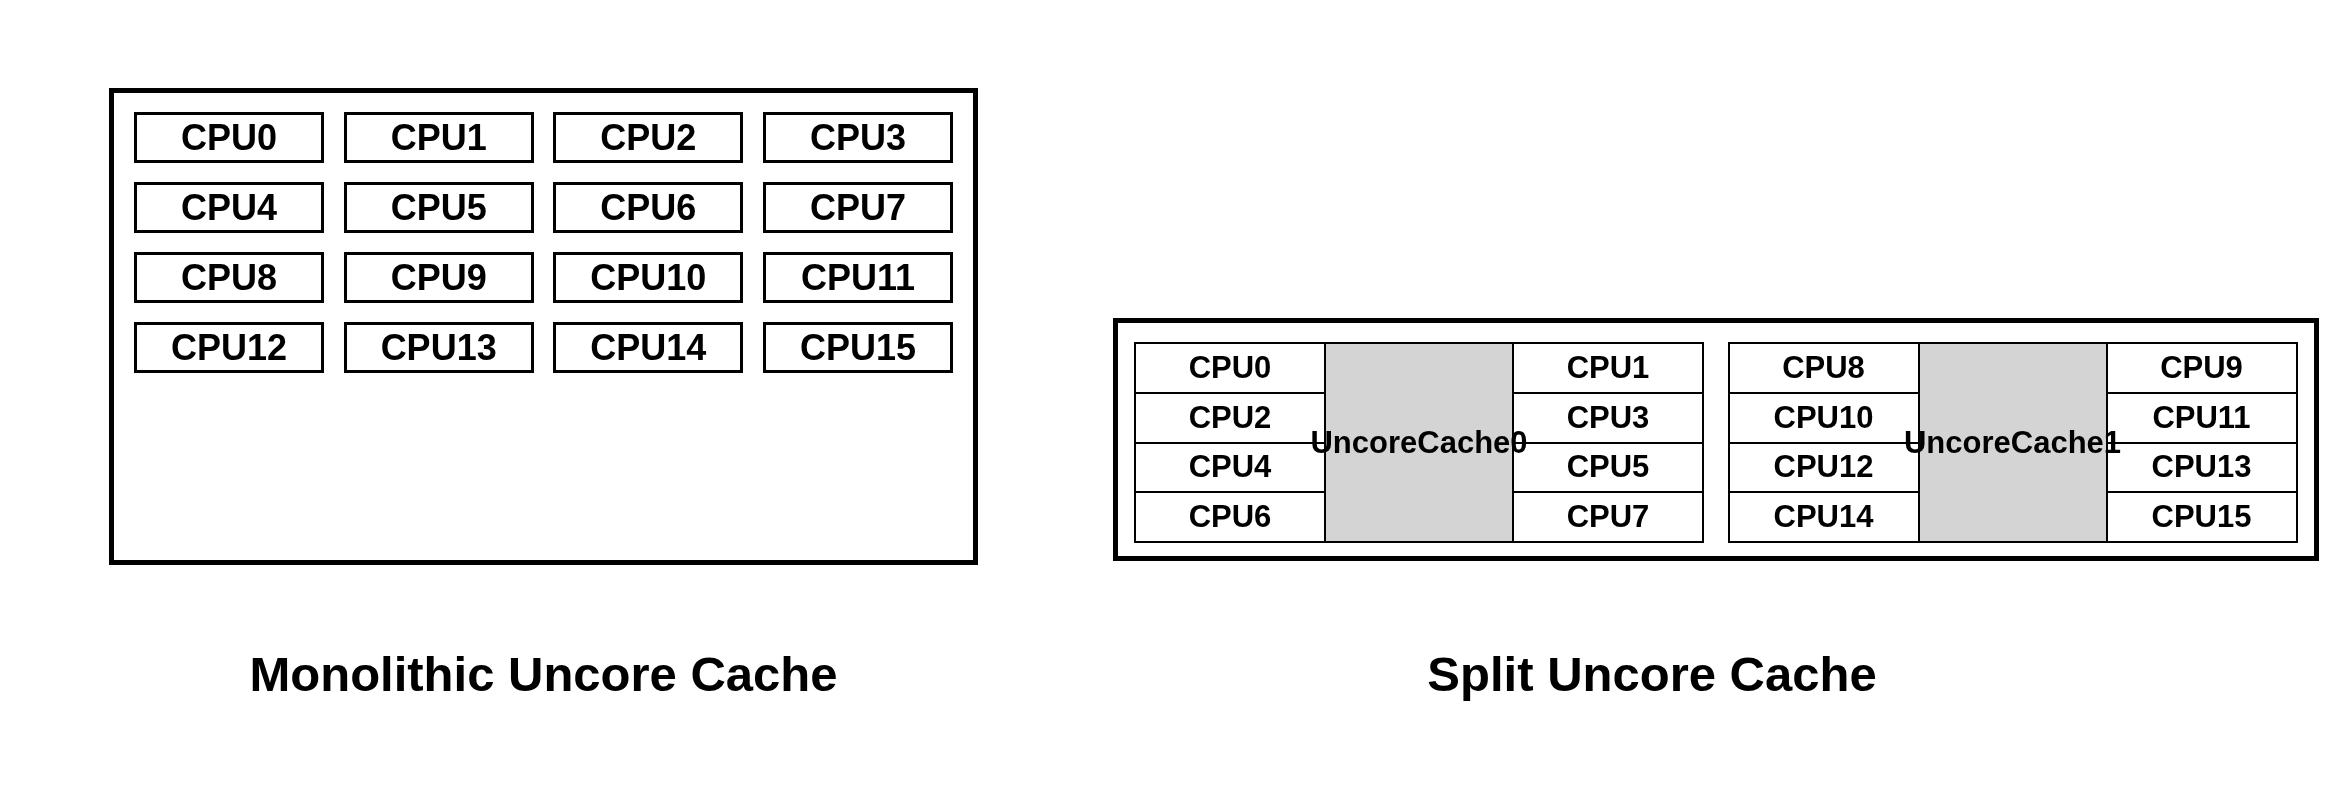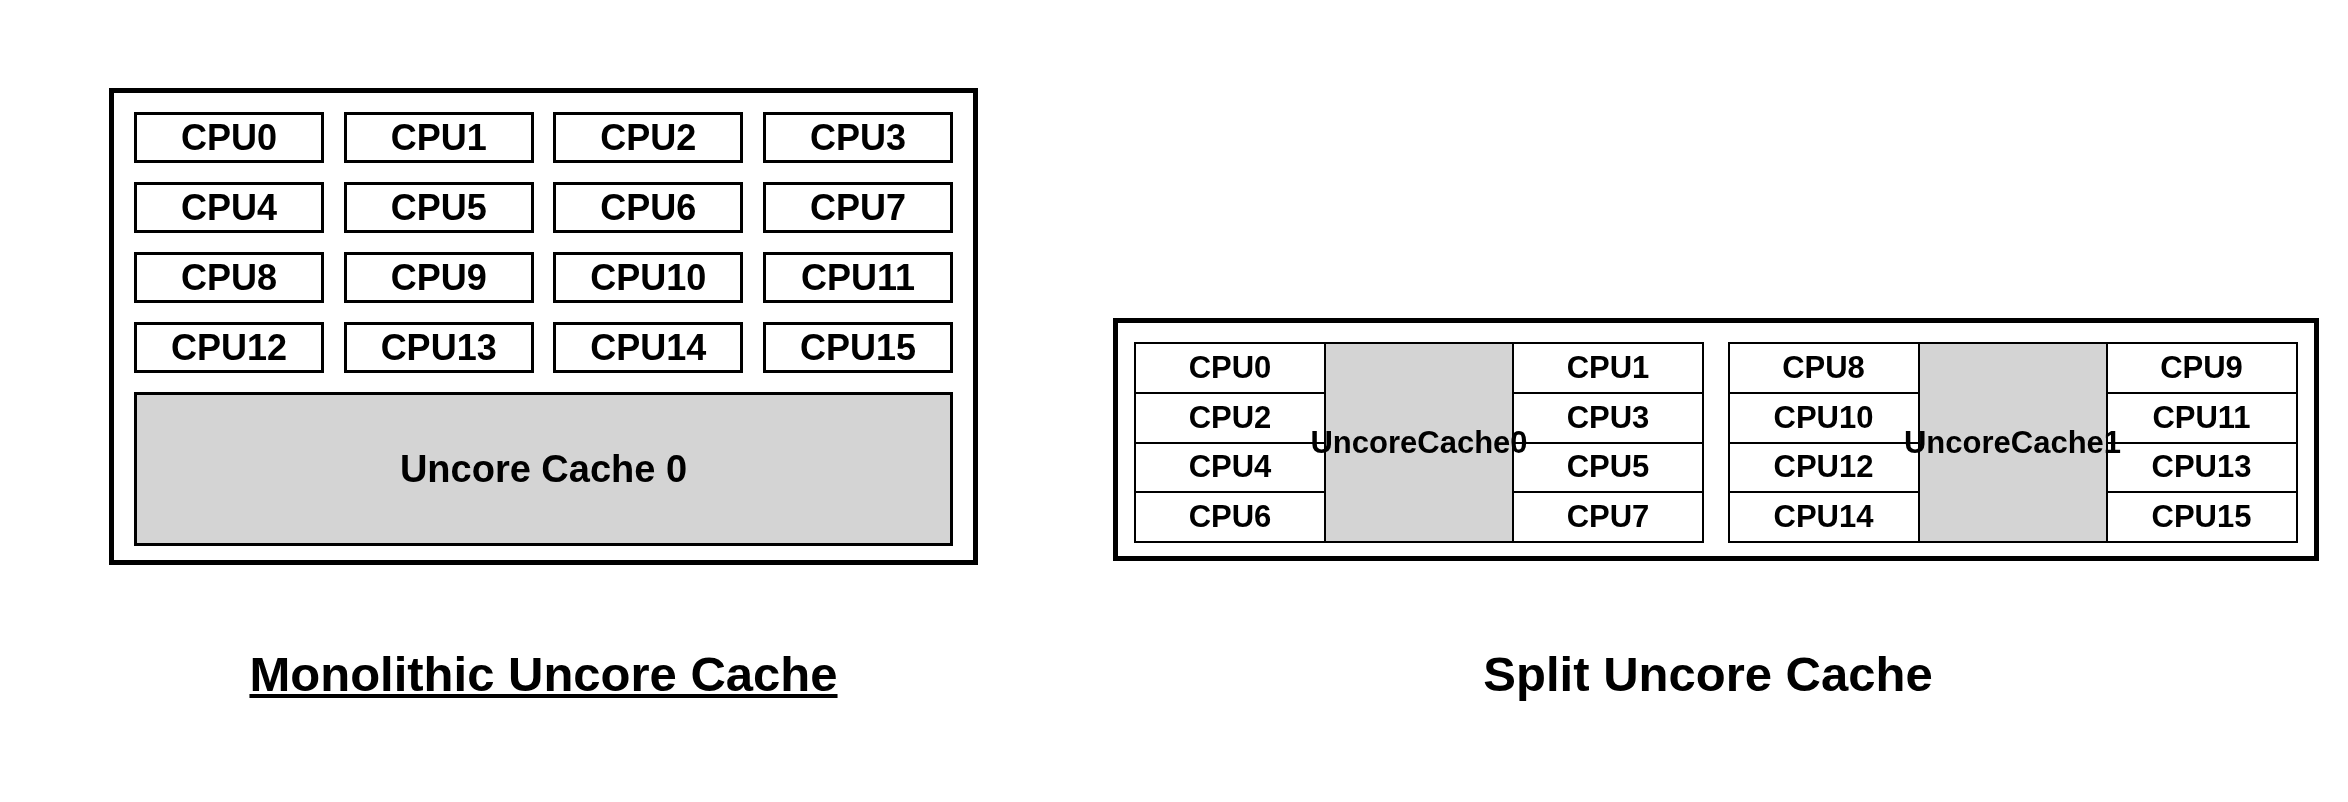--- a/index.html
+++ b/index.html
@@ -121,22 +121,22 @@
 
   
   .caption {
     position: absolute;
     text-align: center;
     font-weight: bold;
     font-size: 49px;
     color: #000;
     white-space: nowrap;
   }
-  .caption-left  { left: 64px;   top: 646px; width: 869px; text-decoration: underline; }
-  .caption-right { left: 1060px; top: 646px; width: 1206px; }
+  .caption-left  { left: 64px;   top: 646px; width: 869px; }
+  .caption-right { left: 1004px; top: 646px; width: 1206px; }
 </style>
 </head>
 <body>
 
 <div id="canvas">
 
   <div class="diag-left">
     <div class="cpu-row">
       <div class="cpu-box">CPU0</div>
       <div class="cpu-box">CPU1</div>
@@ -154,21 +154,20 @@
       <div class="cpu-box">CPU9</div>
       <div class="cpu-box">CPU10</div>
       <div class="cpu-box">CPU11</div>
     </div>
     <div class="cpu-row">
       <div class="cpu-box">CPU12</div>
       <div class="cpu-box">CPU13</div>
       <div class="cpu-box">CPU14</div>
       <div class="cpu-box">CPU15</div>
     </div>
-    <div class="cache-big">Uncore Cache 0</div>
   </div>
 
   <div class="diag-right">
 
     <div class="group">
       <div class="stack">
         <div class="cell">CPU0</div>
         <div class="cell">CPU2</div>
         <div class="cell">CPU4</div>
         <div class="cell">CPU6</div>

